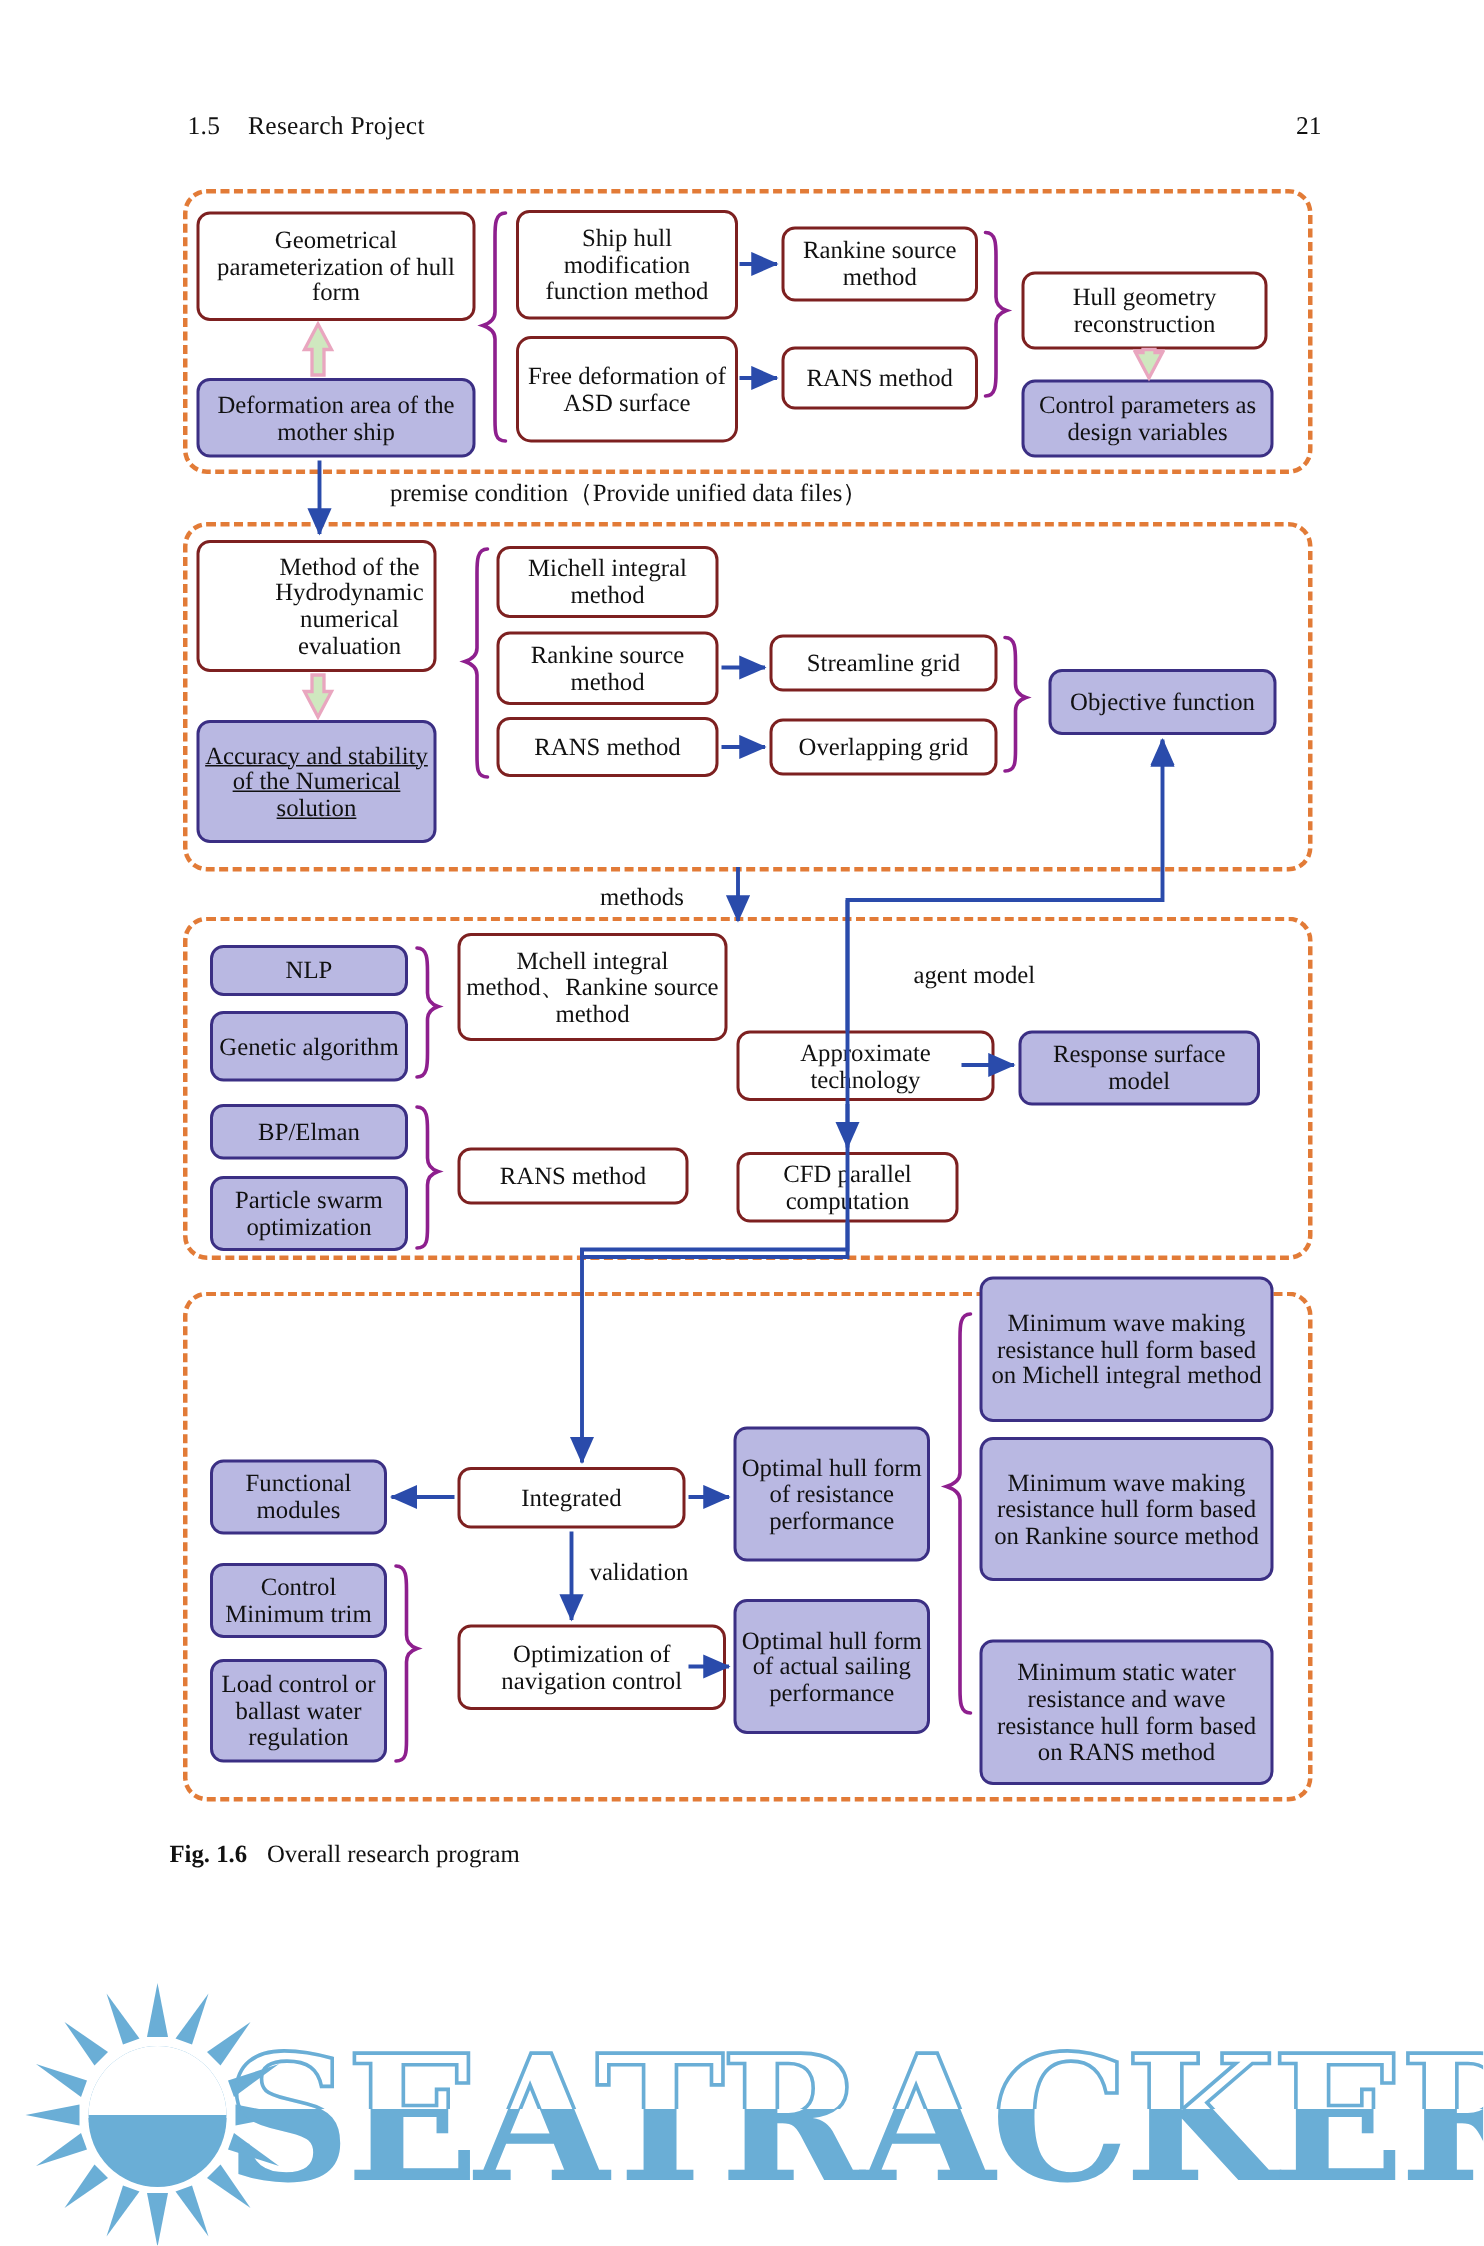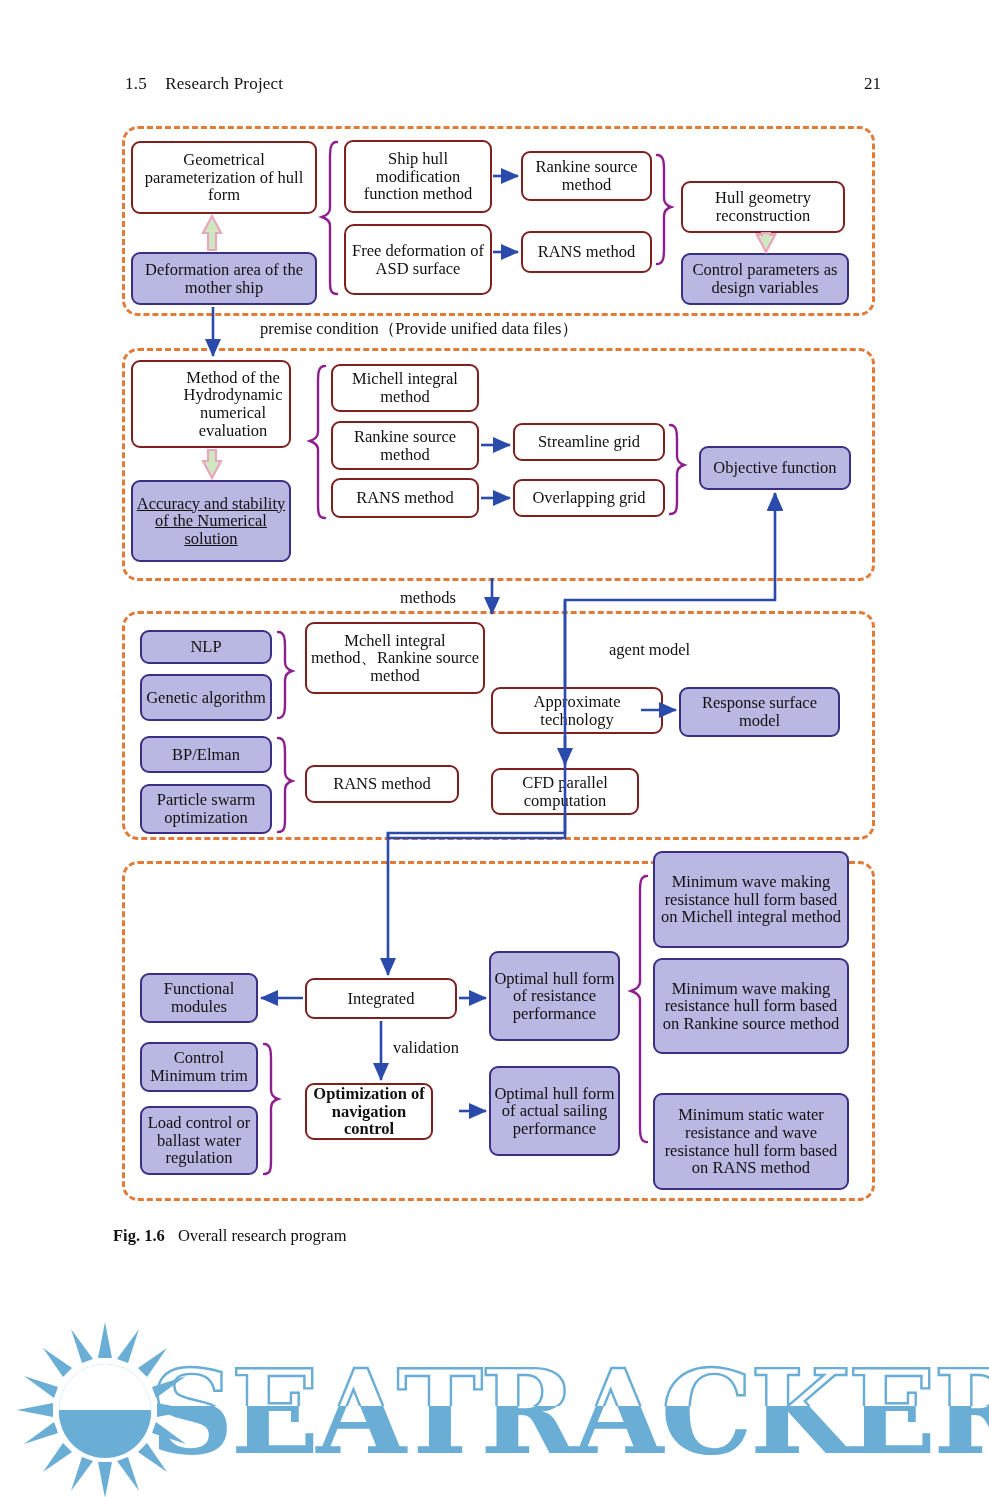--- a/index.html
+++ b/index.html
@@ -172,21 +172,21 @@
       </div>
 
     <div class="box purple" style="left:140px;top:1106px;width:118px;height:69px;font-size:16.5px;">
       <span>Load control or ballast water regulation</span>
       </div>
 
     <div class="box white" style="left:305px;top:978px;width:152px;height:41px;font-size:16.5px;">
       <span>Integrated</span>
       </div>
 
-    <div class="box white" style="left:305px;top:1083px;width:128px;height:57px;font-size:16.5px;font-weight:bold;">
+    <div class="box white" style="left:305px;top:1083px;width:179px;height:57px;font-size:16.5px;">
       <span>Optimization of navigation control</span>
       </div>
 
     <div class="box purple" style="left:489px;top:1066px;width:131px;height:90px;font-size:16.5px;">
       <span>Optimal hull form of actual sailing performance</span>
       </div>
 
     <div class="box purple" style="left:489px;top:951px;width:131px;height:90px;font-size:16.5px;">
       <span>Optimal hull form of resistance performance</span>
       </div>

